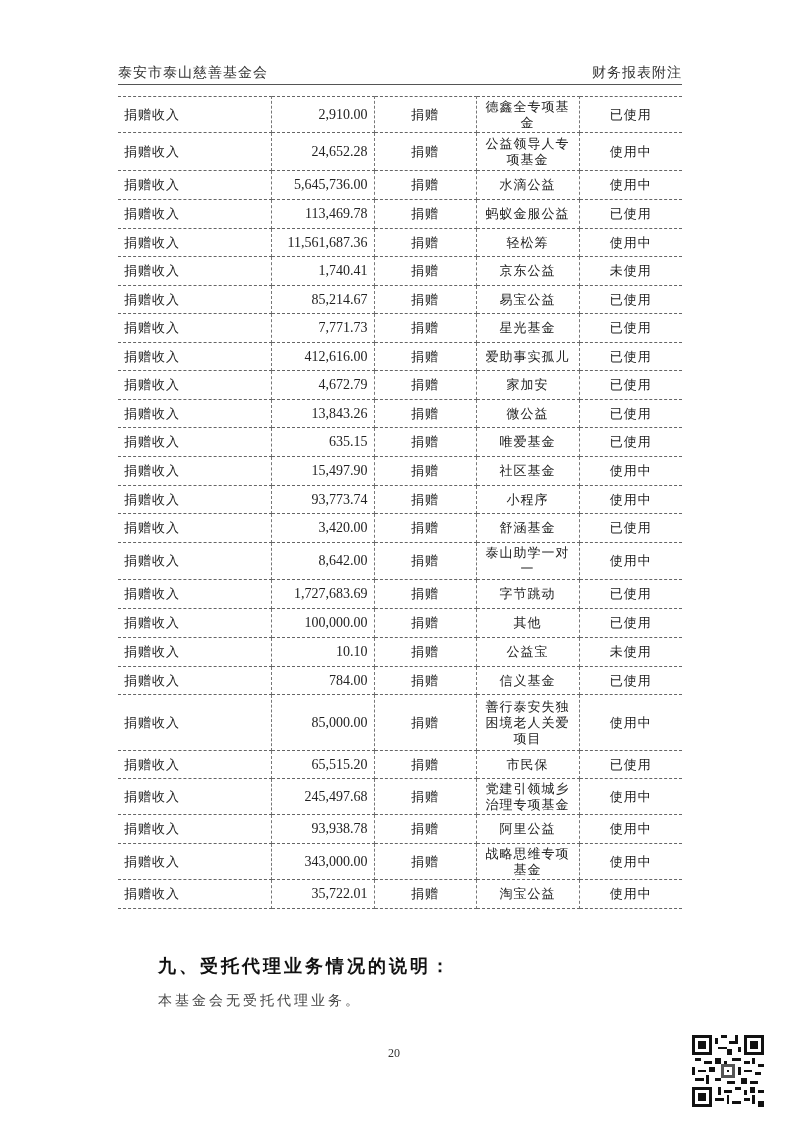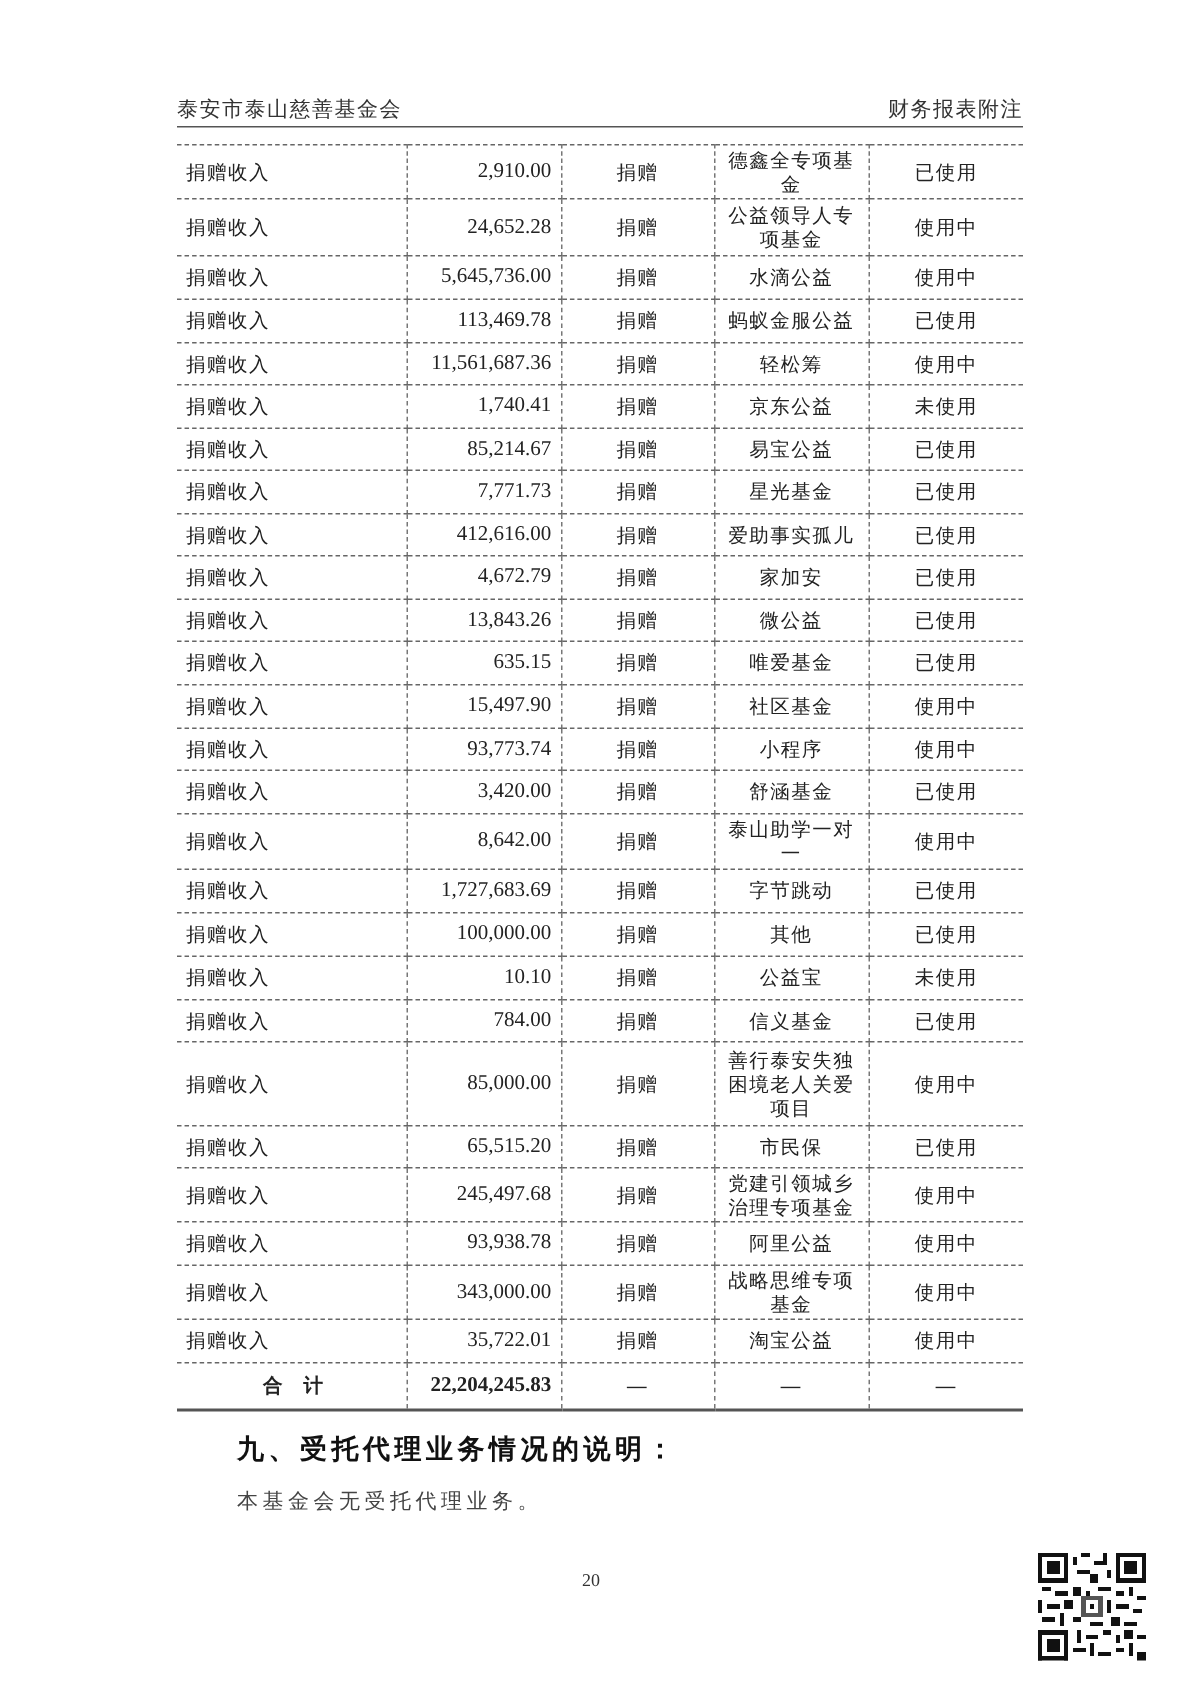--- a/index.html
+++ b/index.html
@@ -221,27 +221,20 @@
         <td class="c-form">捐赠</td>
         <td class="c-project">战略思维专项基金</td>
         <td class="c-status">使用中</td>
       </tr>
       <tr style="height: 29px;">
         <td class="c-type">捐赠收入</td>
         <td class="c-amount">35,722.01</td>
         <td class="c-form">捐赠</td>
         <td class="c-project">淘宝公益</td>
         <td class="c-status">使用中</td>
-      </tr>
-      <tr class="total" style="height: 31px;">
-        <td class="c-type">合计</td>
-        <td class="c-amount">22,204,245.83</td>
-        <td class="c-form">—</td>
-        <td class="c-project">—</td>
-        <td class="c-status">—</td>
       </tr>
     </tbody>
 </table>
 
 <div class="section-title">九、受托代理业务情况的说明：</div>
 <div class="section-body">本基金会无受托代理业务。</div>
 
 <div class="page-number">20</div>
 
 <div class="qr">

